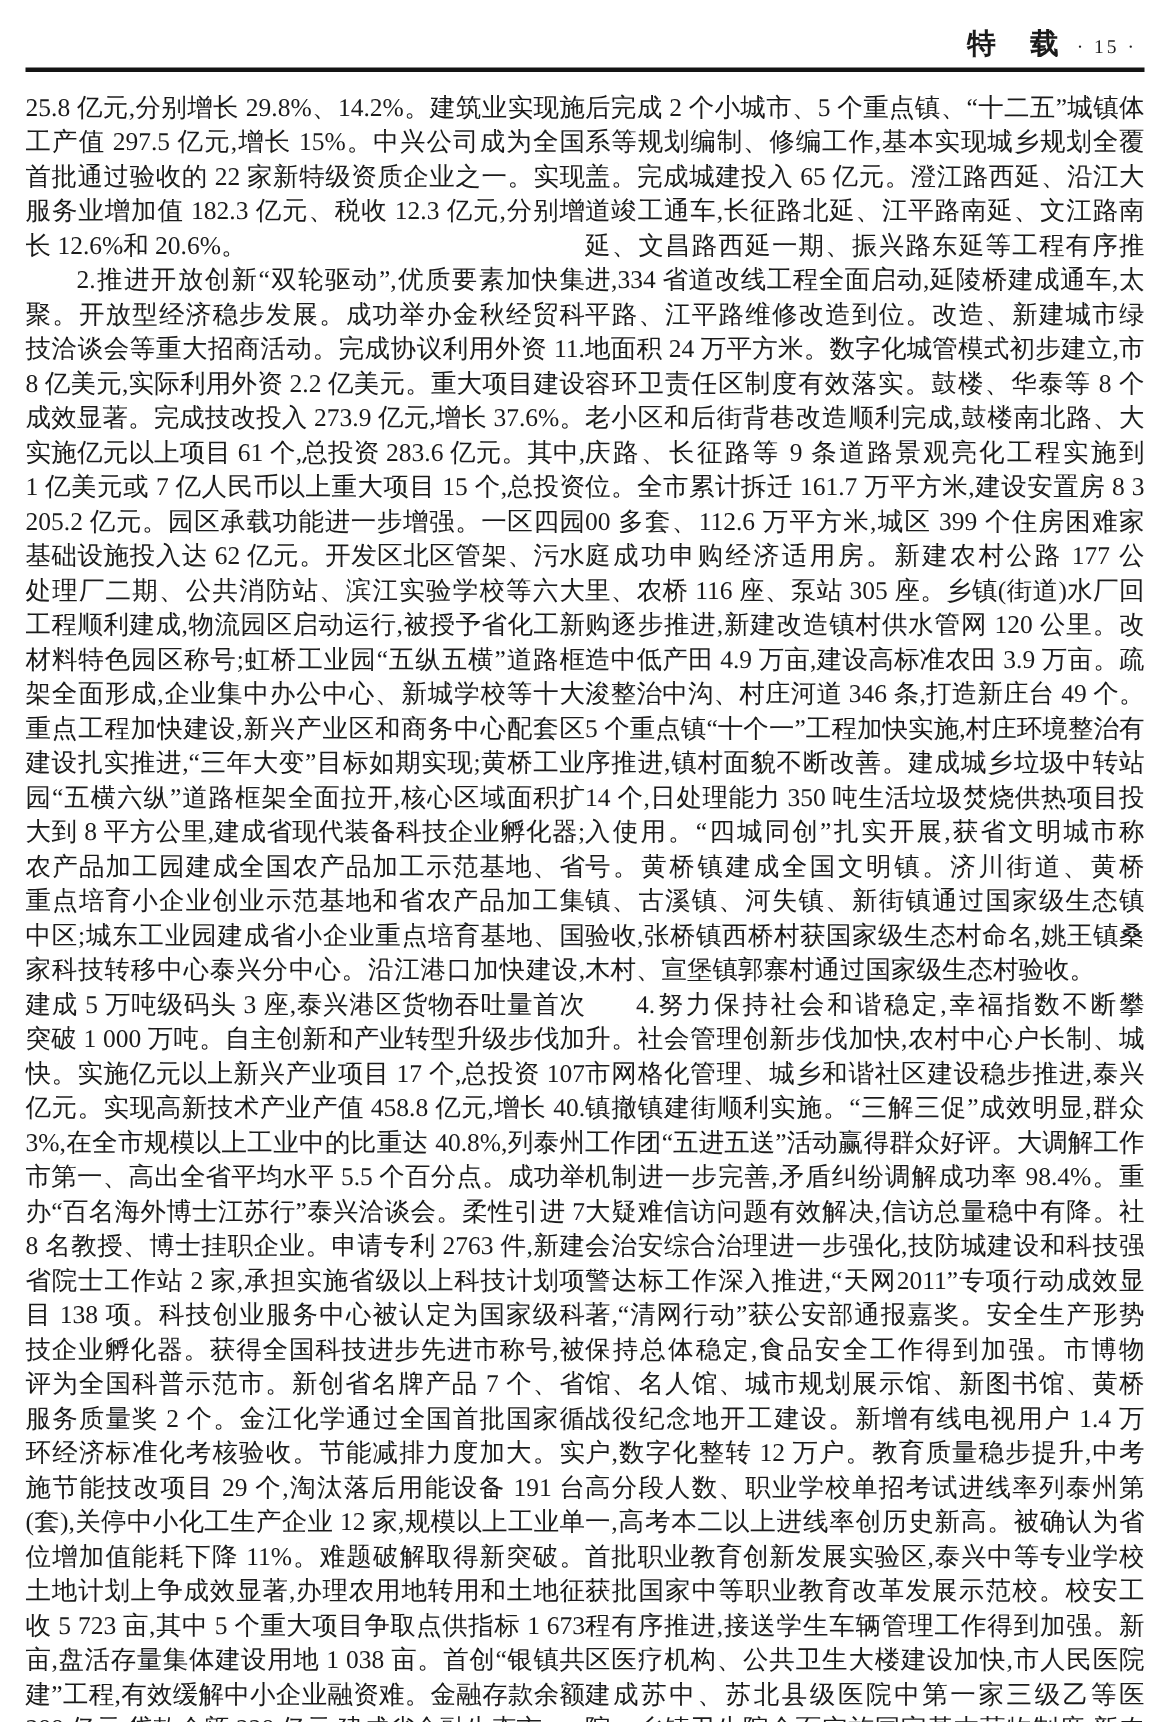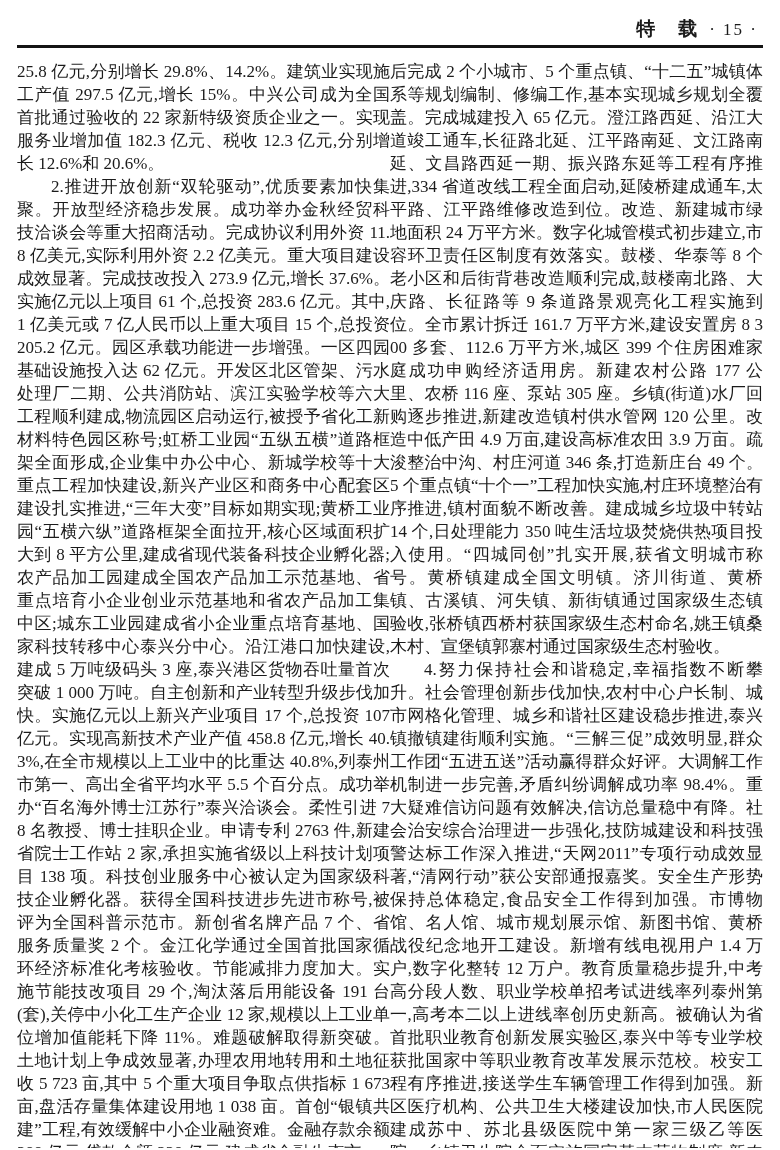--- a/index.html
+++ b/index.html
@@ -27,21 +27,21 @@
     display: flex;
     justify-content: flex-end;
     align-items: baseline;
   }
   .header-title {
     font-weight: bold;
     font-size: 19px;
     letter-spacing: 2px;
   }
   .header-page {
-    font-size: 17px;
+    font-size: 13px;
     margin-left: 10px;
     letter-spacing: 2px;
   }
   .rule {
     margin: 0 17px;
     border-top: 3px solid #141414;
     height: 0;
   }
   .columns {
     box-sizing: border-box;

